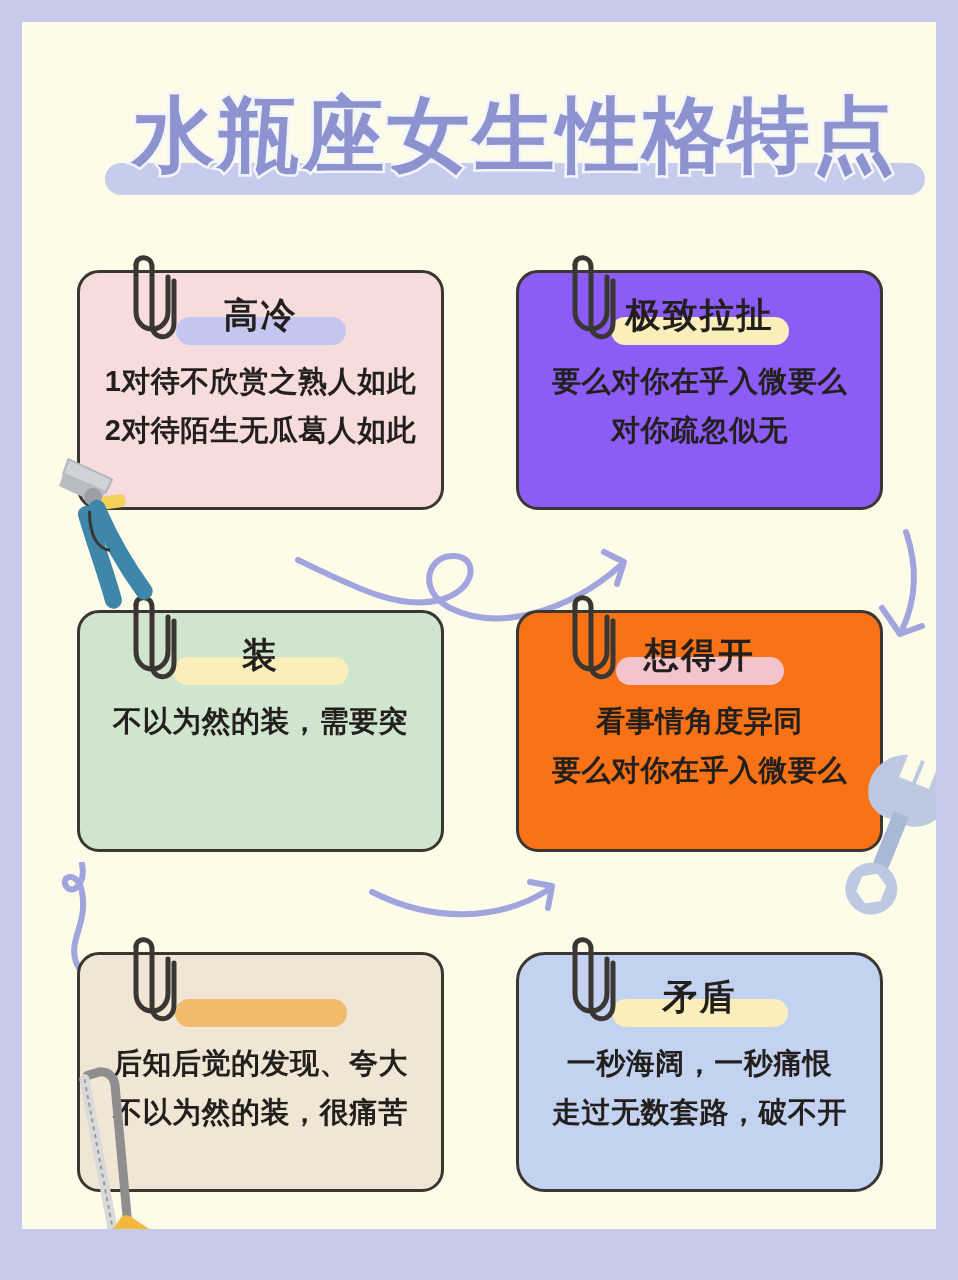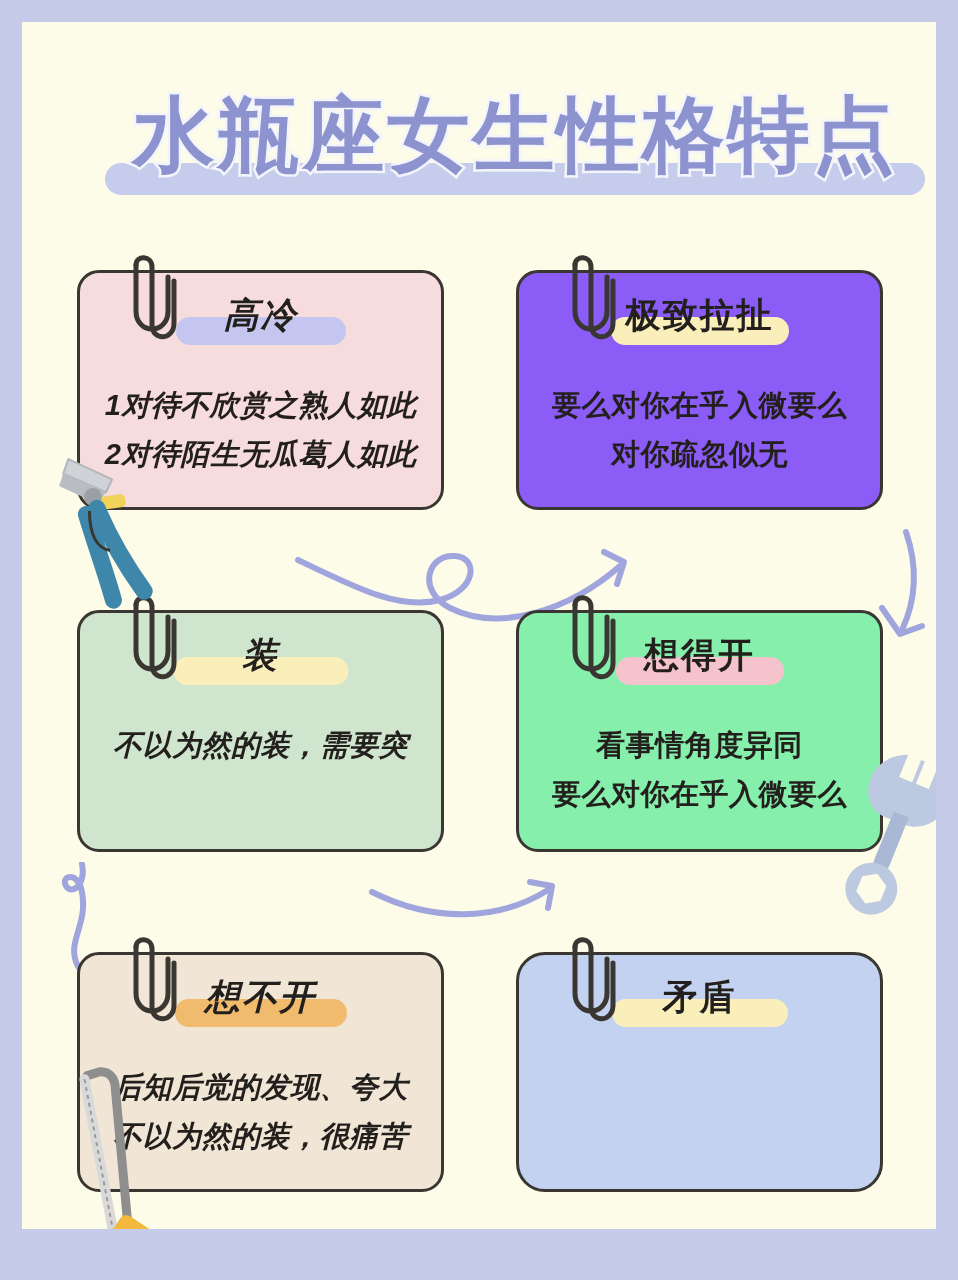--- a/index.html
+++ b/index.html
@@ -64,21 +64,21 @@
     top: 248px;
     width: 806px;
   }
   .card {
     position: absolute;
     width: 367px;
     border: 3px solid #3a3632;
     border-radius: 22px;
     box-sizing: border-box;
   }
-  .card.col-l { left: 0; font-style: italic; }
+  .card.col-l { left: 0; }
   .card.col-r { left: 439px; }
   .card.row-1 { top: 0; height: 240px; }
   .card.row-2 { top: 340px; height: 242px; }
   .card.row-3 { top: 682px; height: 240px; }
 
   .card-title-wrap {
     position: relative;
     height: 84px;
     text-align: center;
   }
@@ -104,29 +104,28 @@
   .card-body {
     position: relative;
     z-index: 3;
     text-align: center;
     font-size: 29px;
     line-height: 49px;
     color: #221f1c;
     font-weight: bold;
     padding: 0 8px;
     letter-spacing: 0.5px;
-    margin-top: 24px;
   }
   .card-body .ln { display: block; white-space: nowrap; }
 
   
   .c-pink   { background: #f6dcdc; }
   .c-purple { background: #8b5cf6; }
   .c-green  { background: #cfe5cd; }
-  .c-yellow { background: #86efac; }
+  .c-yellow { background: #f97316; }
   .c-beige  { background: #f1e6d6; }
   .c-blue   { background: #c3d2f0; border-radius: 29px; }
 
   .hl-lav    { background: #c5c6ef; }
   .hl-yellow { background: #faefba; }
   .hl-pink   { background: #f4c3cb; }
   .hl-orange { background: #f1bb6d; }
 
   
   .clip {
@@ -272,33 +271,36 @@
       </div>
     </div>
 
     <div class="card col-l row-3 c-beige">
       <svg class="clip" viewBox="0 0 62 108">
         <path d="M14 14 C 14 4, 30 4, 30 16 L30 74 C 30 90, 52 90, 52 72 L52 30" fill="none" stroke="#3a3632" stroke-width="5" stroke-linecap="round"></path>
         <path d="M14 14 L14 60 C 14 84, 46 84, 46 60 L46 26" fill="none" stroke="#3a3632" stroke-width="5" stroke-linecap="round"></path>
       </svg>
       <div class="card-title-wrap">
         <div class="card-hl hl-orange" style="width:172px"></div>
-        <span class="card-title">想不开</span>
       </div>
       <div class="card-body">
         <span class="ln">后知后觉的发现、夸大</span>
         <span class="ln">不以为然的装，很痛苦</span>
       </div>
     </div>
 
     <div class="card col-r row-3 c-blue">
       <svg class="clip" viewBox="0 0 62 108">
         <path d="M14 14 C 14 4, 30 4, 30 16 L30 74 C 30 90, 52 90, 52 72 L52 30" fill="none" stroke="#3a3632" stroke-width="5" stroke-linecap="round"></path>
         <path d="M14 14 L14 60 C 14 84, 46 84, 46 60 L46 26" fill="none" stroke="#3a3632" stroke-width="5" stroke-linecap="round"></path>
       </svg>
       <div class="card-title-wrap">
         <div class="card-hl hl-yellow" style="width:176px"></div>
         <span class="card-title">矛盾</span>
       </div>
+      <div class="card-body">
+        <span class="ln">一秒海阔，一秒痛恨</span>
+        <span class="ln">走过无数套路，破不开</span>
+      </div>
     </div>
 
   </div>
 </div>
 
 </body></html>

